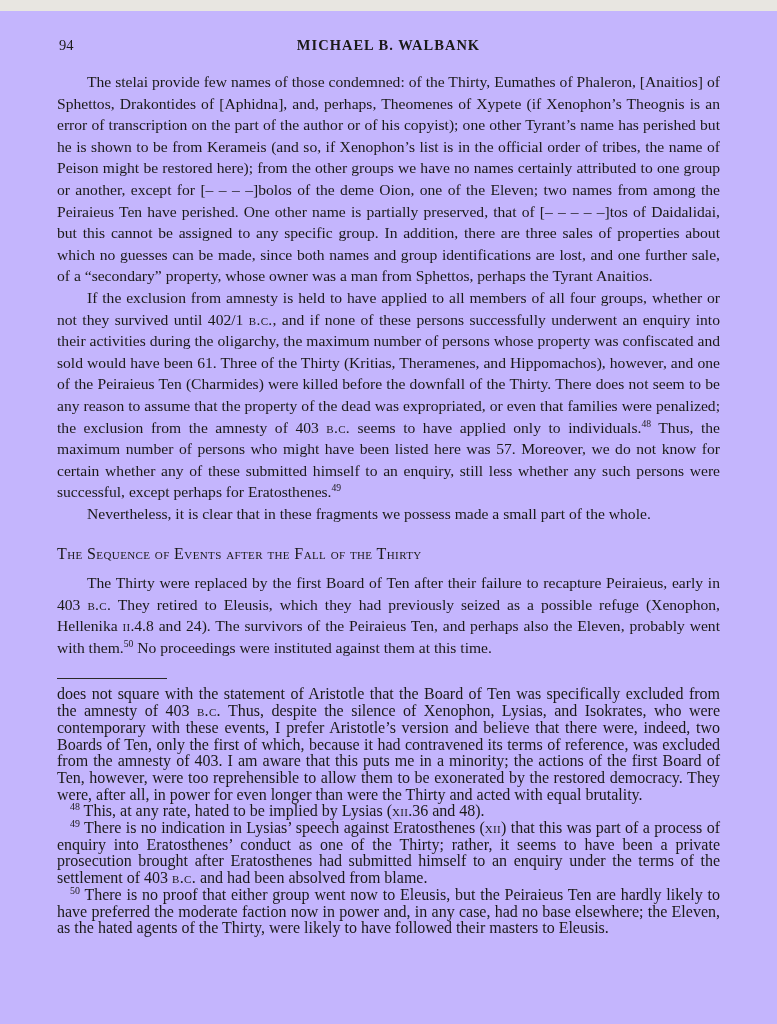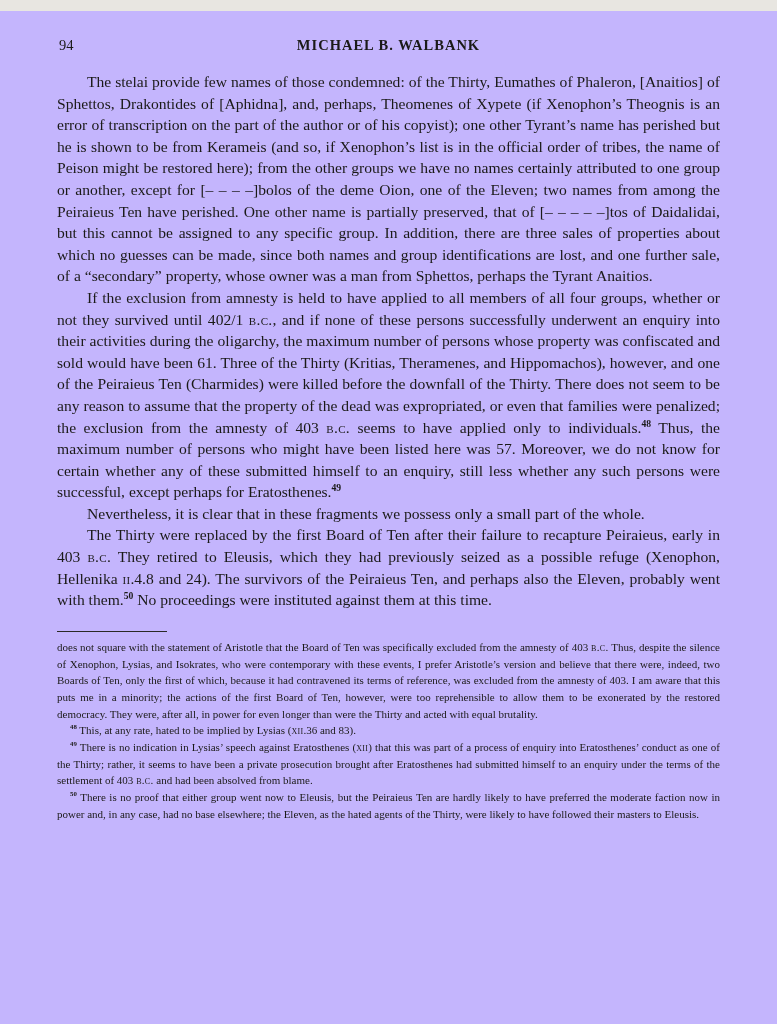--- a/index.html
+++ b/index.html
@@ -55,25 +55,24 @@
     margin: 19px 0 7px 0;
     text-align: left;
     text-indent: 0;
   }
   .seg-italic { }
   .seg-smallcaps { font-variant: small-caps; letter-spacing: 0.3px; }
   sup.seg-sup {
     font-size: 0.62em;
     line-height: 0;
     vertical-align: super;
-    font-weight: bold;
   }
   .footnotes-block {
     margin-top: 20px;
-    font-size: 11px;
+    font-size: 16px;
     line-height: 16.7px;
     text-align: justify;
   }
   .footnote-rule {
     width: 110px;
     border: 0;
     border-top: 1.6px solid #2a2927;
     margin: 0 0 7px 0;
   }
   .footnote {
@@ -89,25 +88,26 @@
 <div class="page">
 
   <header class="page-header">
     <span class="page-number">94</span>
     <span class="running-head">MICHAEL B. WALBANK</span>
   </header>
 
   <main class="body-text">
     <p class="para"><span class="seg-normal">The stelai provide few names of those condemned: of the Thirty, Eumathes of Phaleron, [Anaitios] of Sphettos, Drakontides of [Aphidna], and, perhaps, Theomenes of Xypete (if Xenophon’s Theognis is an error of transcription on the part of the author or of his copyist); one other Tyrant’s name has perished but he is shown to be from Kerameis (and so, if Xenophon’s list </span><span class="seg-italic">is</span><span class="seg-normal"> in the official order of tribes, the name of Peison might be restored here); from the other groups we have no names certainly attributed to one group or another, except for [– – – –]bolos of the deme Oion, one of the Eleven; two names from among the Peiraieus Ten have perished. One other name is partially preserved, that of [– – – – –]tos of Daidalidai, but this cannot be assigned to any specific group. In addition, there are three sales of properties about which no guesses can be made, since both names and group identifications are lost, and one further sale, of a “secondary” property, whose owner was a man from Sphettos, perhaps the Tyrant Anaitios.</span></p>
     <p class="para"><span class="seg-normal">If the exclusion from amnesty is held to have applied to all members of all four groups, whether or not they survived until 402/1 </span><span class="seg-smallcaps">b.c.</span><span class="seg-normal">, and if none of these persons successfully underwent an enquiry into their activities during the oligarchy, the maximum number of persons whose property was confiscated and sold would have been 61. Three of the Thirty (Kritias, Theramenes, and Hippomachos), however, and one of the Peiraieus Ten (Charmides) were killed before the downfall of the Thirty. There does not seem to be any reason to assume that the property of the dead was expropriated, or even that families were penalized; the exclusion from the amnesty of 403 </span><span class="seg-smallcaps">b.c.</span><span class="seg-normal"> seems to have applied only to individuals.</span><sup class="seg-sup">48</sup><span class="seg-normal"> Thus, the maximum number of persons who might have been listed here was 57. Moreover, we do not know for certain whether any of these submitted himself to an enquiry, still less whether any such persons were successful, except perhaps for Eratosthenes.</span><sup class="seg-sup">49</sup></p>
-    <p class="para"><span class="seg-normal">Nevertheless, it is clear that in these fragments we possess only a small part of the whole.</span></p>
+    <p class="para"><span class="seg-normal">Nevertheless, it is clear that in these fragments we possess made a small part of the whole.</span></p>
+    <h2 class="section-heading">The Sequence of Events after the Fall of the Thirty</h2>
     <p class="para"><span class="seg-normal">The Thirty were replaced by the first Board of Ten after their failure to recapture Peiraieus, early in 403 </span><span class="seg-smallcaps">b.c.</span><span class="seg-normal"> They retired to Eleusis, which they had previously seized as a possible refuge (Xenophon, </span><span class="seg-italic">Hellenika</span><span class="seg-normal"> </span><span class="seg-smallcaps">ii</span><span class="seg-normal">.4.8 and 24). The survivors of the Peiraieus Ten, and perhaps also the Eleven, probably went with them.</span><sup class="seg-sup">50</sup><span class="seg-normal"> No proceedings were instituted against them at this time.</span></p>
   </main>
 
   <footer class="footnotes-block">
     <hr class="footnote-rule">
     <p class="footnote"><span class="seg-normal">does not square with the statement of Aristotle that the Board of Ten was specifically excluded from the amnesty of 403 </span><span class="seg-smallcaps">b.c.</span><span class="seg-normal"> Thus, despite the silence of Xenophon, Lysias, and Isokrates, who were contemporary with these events, I prefer Aristotle’s version and believe that there were, indeed, two Boards of Ten, only the first of which, because it had contravened its terms of reference, was excluded from the amnesty of 403. I am aware that this puts me in a minority; the actions of the first Board of Ten, however, were too reprehensible to allow them to be exonerated by the restored democracy. They were, after all, in power for even longer than were the Thirty and acted with equal brutality.</span></p>
-    <p class="footnote fn-indent"><sup class="seg-sup">48</sup><span class="seg-normal"> This, at any rate, hated to be implied by Lysias (</span><span class="seg-smallcaps">xii</span><span class="seg-normal">.36 and 83).</span></p>
+    <p class="footnote fn-indent"><sup class="seg-sup">48</sup><span class="seg-normal"> This, at any rate, hated to be implied by Lysias (</span><span class="seg-smallcaps">xii</span><span class="seg-normal">.36 and 48).</span></p>
     <p class="footnote fn-indent"><sup class="seg-sup">49</sup><span class="seg-normal"> There is no indication in Lysias’ speech against Eratosthenes (</span><span class="seg-smallcaps">xii</span><span class="seg-normal">) that this was part of a process of enquiry into Eratosthenes’ conduct as one of the Thirty; rather, it seems to have been a private prosecution brought after Eratosthenes had submitted himself to an enquiry under the terms of the settlement of 403 </span><span class="seg-smallcaps">b.c.</span><span class="seg-normal"> and had been absolved from blame.</span></p>
     <p class="footnote fn-indent"><sup class="seg-sup">50</sup><span class="seg-normal"> There is no proof that either group went now to Eleusis, but the Peiraieus Ten are hardly likely to have preferred the moderate faction now in power and, in any case, had no base elsewhere; the Eleven, as the hated agents of the Thirty, were likely to have followed their masters to Eleusis.</span></p>
   </footer>
 
 </div>
 
 </body></html>

